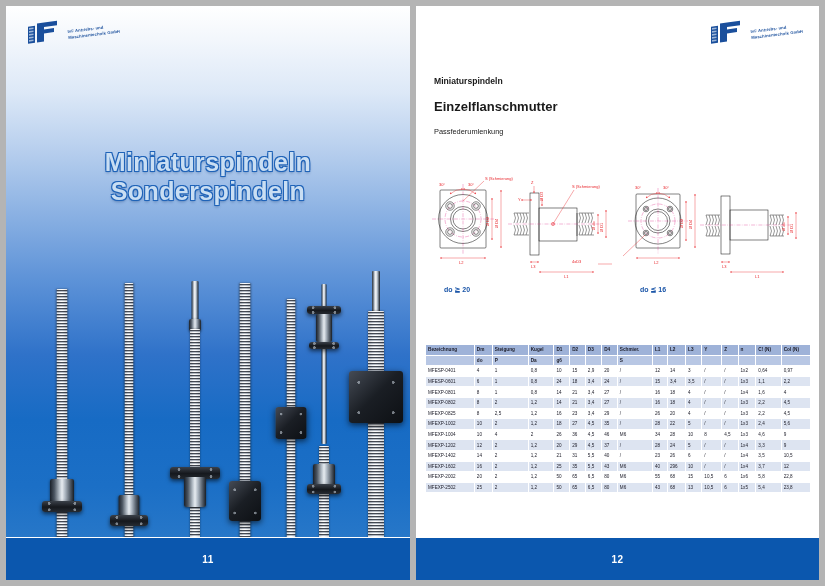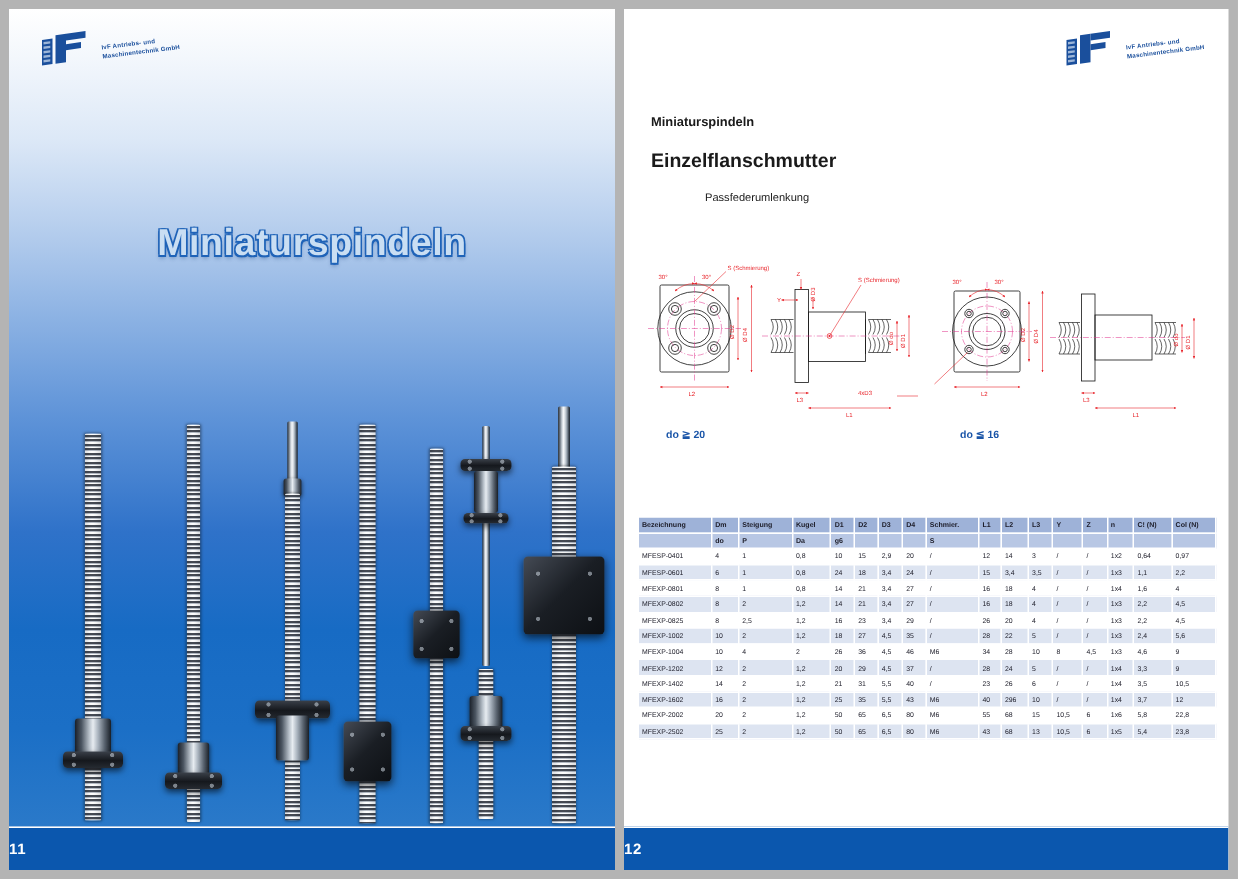--- a/index.html
+++ b/index.html
@@ -113,27 +113,27 @@
       radial-gradient(circle at 82% 22%, rgba(220,230,240,.5) 0 1.2px, transparent 1.6px),
       radial-gradient(circle at 18% 80%, rgba(220,230,240,.5) 0 1.2px, transparent 1.6px),
       radial-gradient(circle at 82% 80%, rgba(220,230,240,.5) 0 1.2px, transparent 1.6px);
     border-radius: inherit;
   }
 
   
   .page-footer {
     position: absolute;
     left: 0; bottom: 0;
-    width: 100%; height: 29px;
+    width: 100%; height: 43px;
     background: #0b57ae;
     border-top: 1px solid #ffffff;
     color: #ffffff;
     font-size: 10px;
     font-weight: bold;
-    display: flex; align-items: center; justify-content: flex-start;
+    display: flex; align-items: center; justify-content: center;
     letter-spacing: .5px;
   }
 
   
   #right-page {
     position: absolute;
     left: 416px; top: 6px;
     width: 403px; height: 574px;
     background: #ffffff;
     overflow: hidden;
@@ -154,21 +154,21 @@
     color: #1a4f9c; font-weight: bold;
     letter-spacing: .15px;
     transform: rotate(-7deg);
     transform-origin: left center;
     white-space: nowrap;
   }
 
   #headings { position: absolute; left: 18px; top: 70px; }
   .h-main  { font-size: 8.6px; font-weight: bold; color: #1a1a1a; margin-bottom: 13px; }
   .h-sub   { font-size: 13px; font-weight: bold; color: #1a1a1a; margin-bottom: 13px; }
-  .h-small { font-size: 7.4px; color: #1a1a1a; margin-left: 36px; }
+  .h-small { font-size: 7.4px; color: #1a1a1a; }
 
   #drawings { position: absolute; left: 6px; top: 162px; width: 392px; height: 135px; }
 
   
   #spec-table-wrap { position: absolute; left: 9px; top: 338px; width: 386px; }
   table { border-collapse: collapse; width: 100%; font-size: 4.6px; }
   th, td {
     border: 0.5px solid #ffffff;
     padding: 1px 2px;
     text-align: left;
@@ -207,20 +207,21 @@
           </g>
         </svg>
         <div class="logo-text">
           <div>IvF Antriebs- und</div>
           <div>Maschinentechnik GmbH</div>
         </div>
       </div>
 
       <div id="left-title">
         <span>Miniaturspindeln</span>
+        <span>Sonderspindeln</span>
       </div>
 
       <div id="product-zone">
 
         <div class="spindle" style="left:36px;width:40px;height:262px;">
           <div class="shaft" style="top:0;width:11px;height:258px;"></div>
           <div class="nut-round" style="top:190px;width:24px;height:26px;"></div>
           <div class="flange" style="top:212px;width:40px;height:11px;"></div>
         </div>
 

